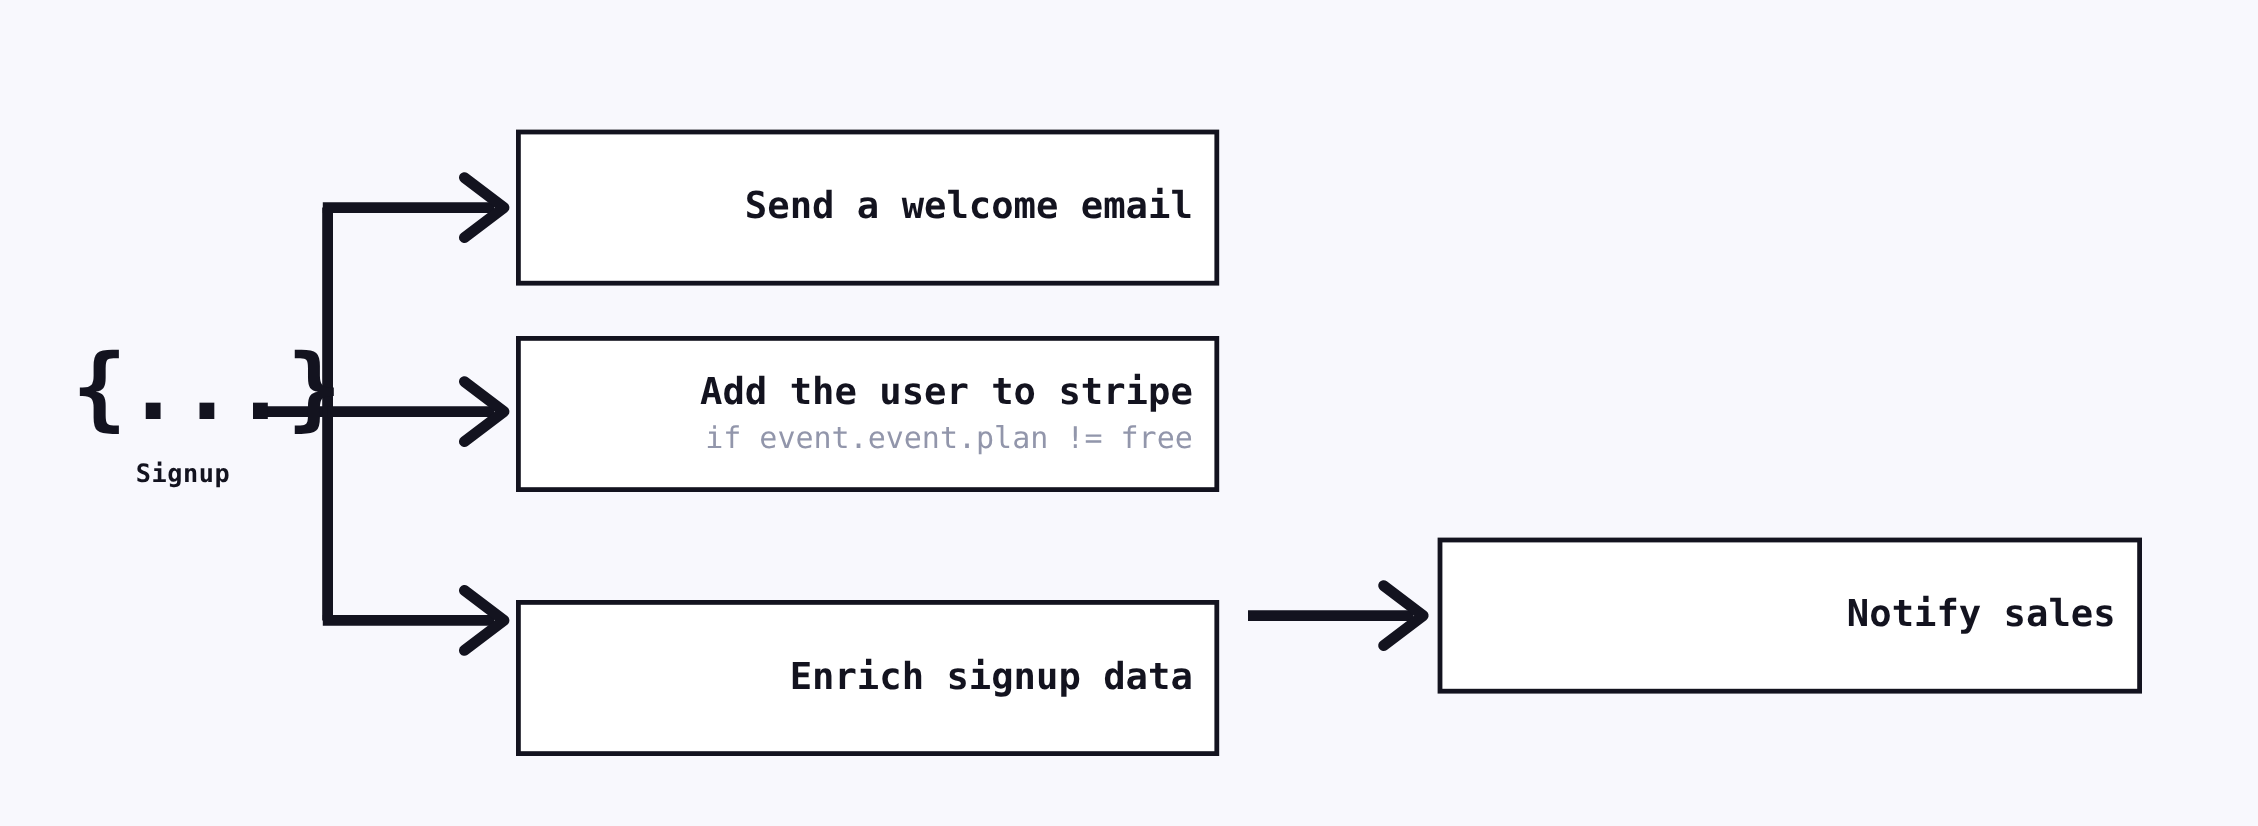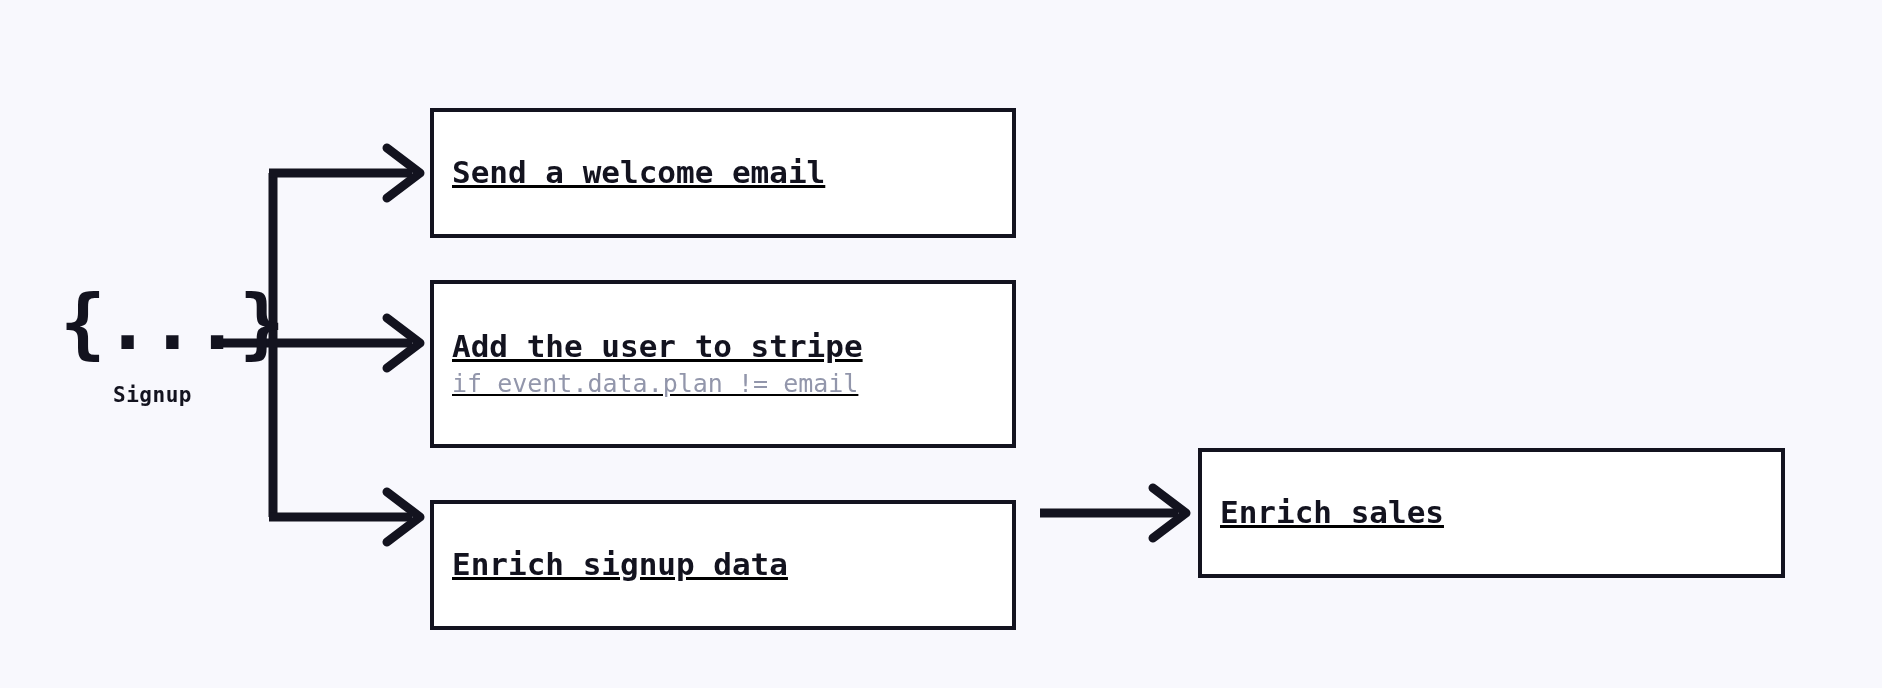--- a/index.html
+++ b/index.html
@@ -59,25 +59,24 @@
 
   
   .step-box {
     position: absolute;
     box-sizing: border-box;
     background: #ffffff;
     border: 4px solid #13131f;
     border-radius: 0;
     display: flex;
     flex-direction: column;
-    align-items: flex-start;
+    align-items: flex-end;
     justify-content: center;
     text-align: center;
     padding: 6px 18px;
-    text-decoration: underline;
   }
   .step-title {
     font-family: "DejaVu Sans Mono", "Liberation Mono", monospace;
     font-size: 31px;
     font-weight: 700;
     color: #13131f;
     line-height: 1.22;
     letter-spacing: 0px;
     white-space: nowrap;
   }
@@ -86,21 +85,21 @@
     font-size: 25px;
     font-weight: 400;
     color: #9296ab;
     line-height: 1.25;
     margin-top: 2px;
     white-space: nowrap;
   }
 
   
   #box-welcome-email { left: 430px; top: 108px;  width: 586px; height: 130px; }
-  #box-add-stripe    { left: 430px; top: 280px;  width: 586px; height: 168px; }
+  #box-add-stripe    { left: 430px; top: 280px;  width: 586px; height: 130px; }
   #box-enrich-data   { left: 430px; top: 452px;  width: 586px; height: 130px; margin-top: 48px; }
   #box-notify-sales  { left: 1198px; top: 448px; width: 587px; height: 130px; }
 </style>
 </head>
 <body>
 
 <div id="canvas">
 
   <svg id="connectors" viewBox="0 0 1882 688" width="1882" height="688" xmlns="http://www.w3.org/2000/svg">
     <g fill="none" stroke="#13131f" stroke-width="9" stroke-linecap="round" stroke-linejoin="round">
@@ -127,24 +126,24 @@
     <div class="trigger-glyph">{...}</div>
     <div class="trigger-label">Signup</div>
   </div>
 
   <div class="step-box" id="box-welcome-email">
     <div class="step-title">Send a welcome email</div>
   </div>
 
   <div class="step-box" id="box-add-stripe">
     <div class="step-title">Add the user to stripe</div>
-    <div class="step-condition">if event.data.plan != email</div>
+    <div class="step-condition">if event.event.plan != free</div>
   </div>
 
   <div class="step-box" id="box-enrich-data">
     <div class="step-title">Enrich signup data</div>
   </div>
 
   <div class="step-box" id="box-notify-sales">
-    <div class="step-title">Enrich sales</div>
+    <div class="step-title">Notify sales</div>
   </div>
 
 </div>
 
 </body></html>

